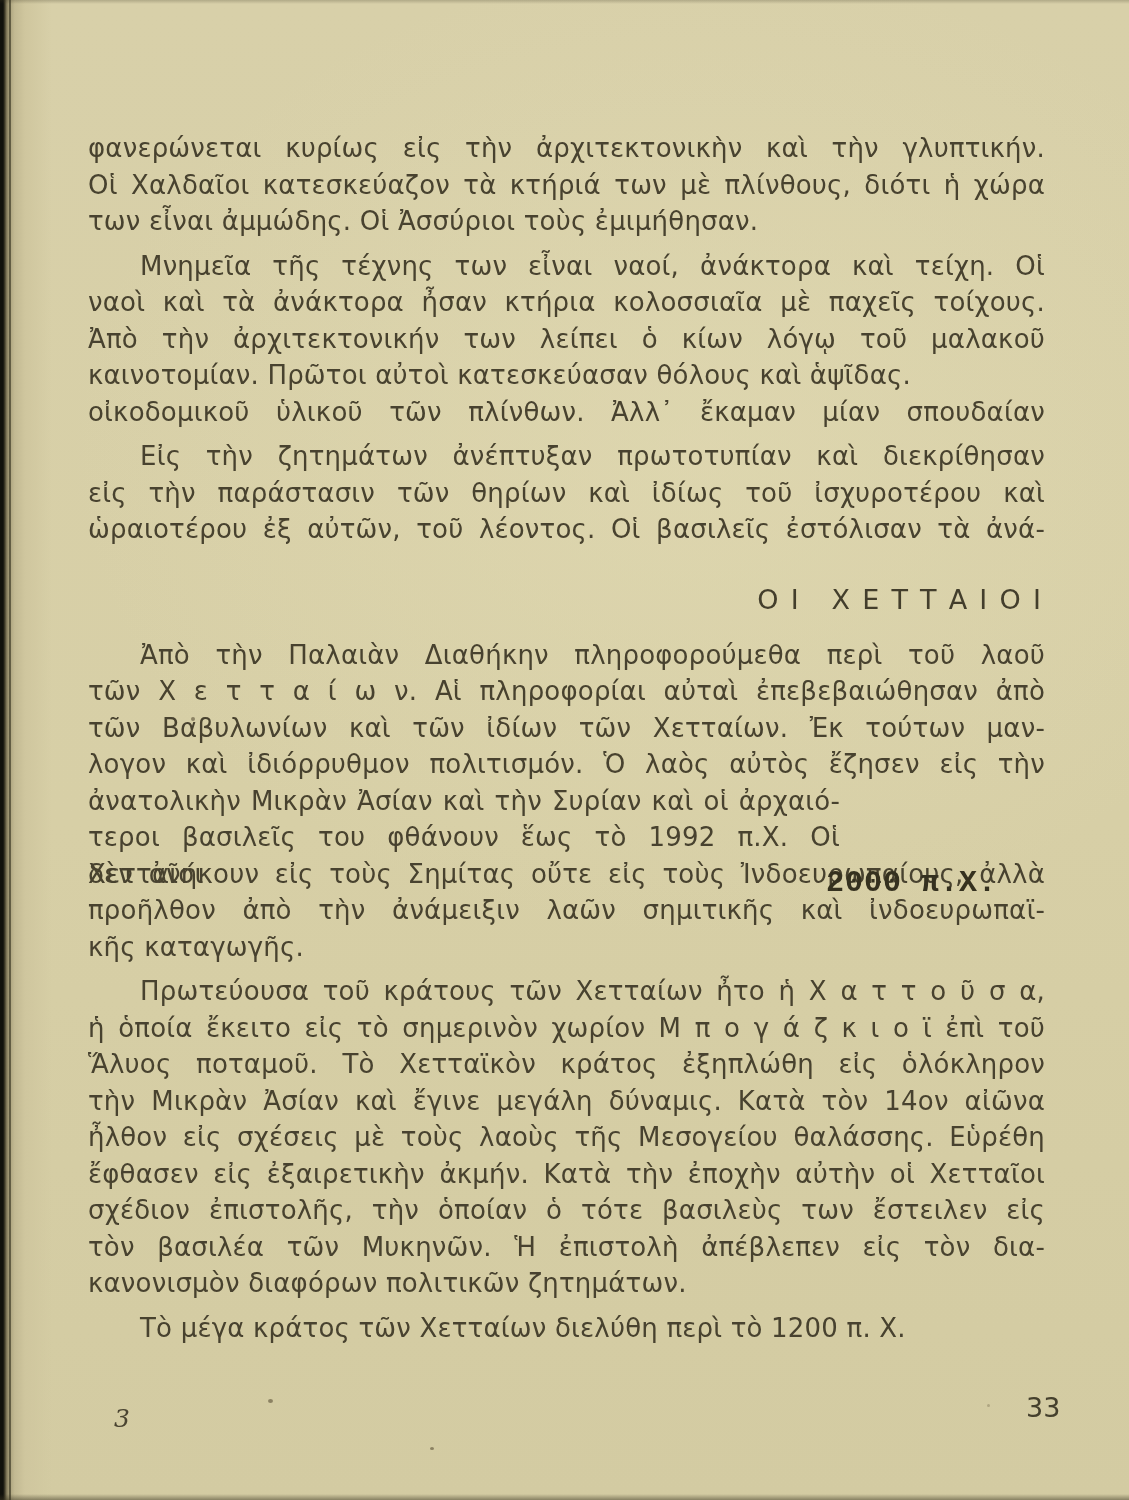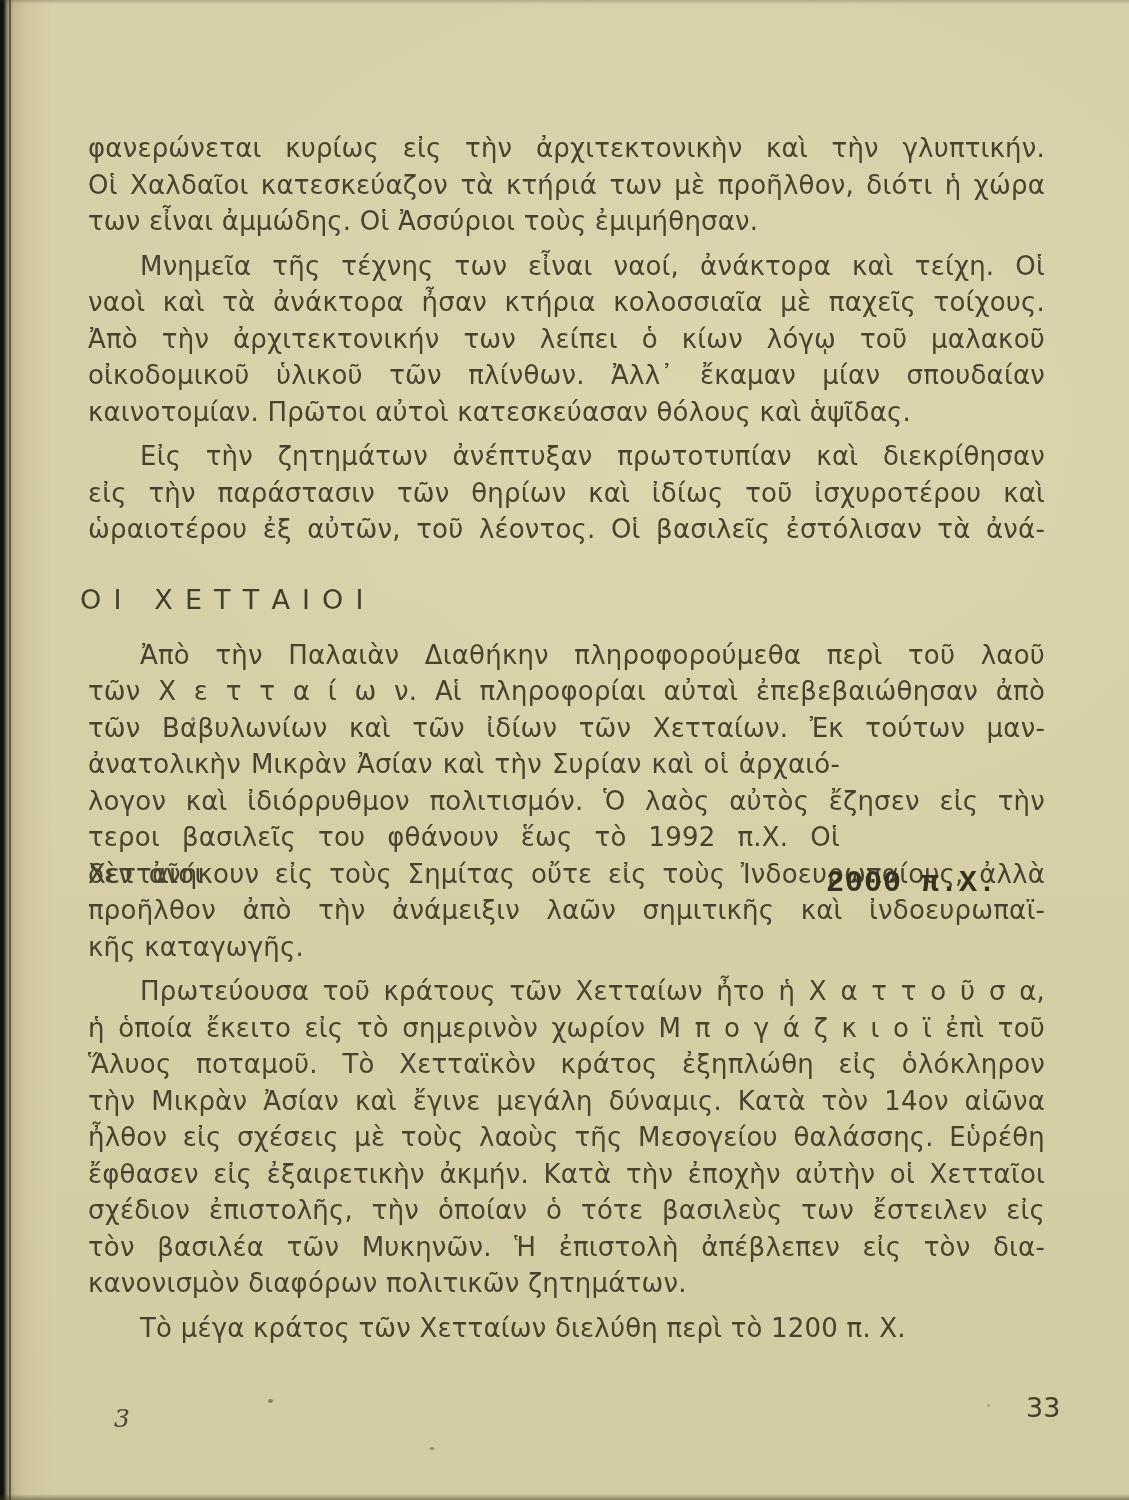--- a/index.html
+++ b/index.html
@@ -55,21 +55,21 @@
   }
   .line.last { text-align-last: left; }
   .line.first { text-indent: 52px; }
   .line.short { margin-right: 205px; }
 
   .heading {
     margin: 32px 0 17px 0;
     font-size: 27px;
     font-weight: normal;
     letter-spacing: 0.45em;
-    text-align: left;
+    text-align: right;
     line-height: 40px;
     color: #433e2c;
   }
 
   .margin-note {
     position: absolute;
     left: 826px; top: 866px;
     font-family: Liberation Mono, monospace;
     font-weight: bold;
     font-size: 30px;
@@ -105,44 +105,44 @@
 <div class="stage">
   <div class="binding"></div>
   <div class="binding-line"></div>
   <div class="top-shadow"></div>
   <div class="bottom-shadow"></div>
 
   <div class="text-block">
     <div id="paras-top">
         <div class="para">
           <div class="line">φανερώνεται κυρίως εἰς τὴν ἀρχιτεκτονικὴν καὶ τὴν γλυπτικήν.</div>
-          <div class="line">Οἱ Χαλδαῖοι κατεσκεύαζον τὰ κτήριά των μὲ προῆλθον, διότι ἡ χώρα</div>
+          <div class="line">Οἱ Χαλδαῖοι κατεσκεύαζον τὰ κτήριά των μὲ πλίνθους, διότι ἡ χώρα</div>
           <div class="line last">των εἶναι ἀμμώδης. Οἱ Ἀσσύριοι τοὺς ἐμιμήθησαν.</div>
         </div>
         <div class="para">
           <div class="line first">Μνημεῖα τῆς τέχνης των εἶναι ναοί, ἀνάκτορα καὶ τείχη. Οἱ</div>
           <div class="line">ναοὶ καὶ τὰ ἀνάκτορα ἦσαν κτήρια κολοσσιαῖα μὲ παχεῖς τοίχους.</div>
           <div class="line">Ἀπὸ τὴν ἀρχιτεκτονικήν των λείπει ὁ κίων λόγῳ τοῦ μαλακοῦ</div>
+          <div class="line last">καινοτομίαν. Πρῶτοι αὐτοὶ κατεσκεύασαν θόλους καὶ ἁψῖδας.</div>
           <div class="line">οἰκοδομικοῦ ὑλικοῦ τῶν πλίνθων. Ἀλλ᾽ ἔκαμαν μίαν σπουδαίαν</div>
-          <div class="line last">καινοτομίαν. Πρῶτοι αὐτοὶ κατεσκεύασαν θόλους καὶ ἁψῖδας.</div>
         </div>
         <div class="para">
           <div class="line first">Εἰς τὴν ζητημάτων ἀνέπτυξαν πρωτοτυπίαν καὶ διεκρίθησαν</div>
           <div class="line">εἰς τὴν παράστασιν τῶν θηρίων καὶ ἰδίως τοῦ ἰσχυροτέρου καὶ</div>
           <div class="line">ὡραιοτέρου ἐξ αὐτῶν, τοῦ λέοντος. Οἱ βασιλεῖς ἐστόλισαν τὰ ἀνά-</div>
         </div>
       </div>
     <h2 class="heading">ΟΙ ΧΕΤΤΑΙΟΙ</h2>
     <div id="paras-bottom">
         <div class="para">
           <div class="line first">Ἀπὸ τὴν Παλαιὰν Διαθήκην πληροφορούμεθα περὶ τοῦ λαοῦ</div>
           <div class="line">τῶν Χ ε τ τ α ί ω ν. Αἱ πληροφορίαι αὐταὶ ἐπεβεβαιώθησαν ἀπὸ</div>
           <div class="line">τῶν Βαβυλωνίων καὶ τῶν ἰδίων τῶν Χετταίων. Ἐκ τούτων μαν-</div>
+          <div class="line">λογον καὶ ἰδιόρρυθμον πολιτισμόν. Ὁ λαὸς αὐτὸς ἔζησεν εἰς τὴν</div>
           <div class="line short">ἀνατολικὴν Μικρὰν Ἀσίαν καὶ τὴν Συρίαν καὶ οἱ ἀρχαιό-</div>
-          <div class="line">λογον καὶ ἰδιόρρυθμον πολιτισμόν. Ὁ λαὸς αὐτὸς ἔζησεν εἰς τὴν</div>
           <div class="line short">τεροι βασιλεῖς του φθάνουν ἕως τὸ 1992 π.Χ. Οἱ Χετταῖοι</div>
           <div class="line">δὲν ἀνήκουν εἰς τοὺς Σημίτας οὔτε εἰς τοὺς Ἰνδοευρωπαίους, ἀλλὰ</div>
           <div class="line">προῆλθον ἀπὸ τὴν ἀνάμειξιν λαῶν σημιτικῆς καὶ ἰνδοευρωπαϊ-</div>
           <div class="line last">κῆς καταγωγῆς.</div>
         </div>
         <div class="para">
           <div class="line first">Πρωτεύουσα τοῦ κράτους τῶν Χετταίων ἦτο ἡ Χ α τ τ ο ῦ σ α,</div>
           <div class="line">ἡ ὁποία ἔκειτο εἰς τὸ σημερινὸν χωρίον Μ π ο γ ά ζ κ ι ο ϊ ἐπὶ τοῦ</div>
           <div class="line">Ἅλυος ποταμοῦ. Τὸ Χετταϊκὸν κράτος ἐξηπλώθη εἰς ὁλόκληρον</div>
           <div class="line">τὴν Μικρὰν Ἀσίαν καὶ ἔγινε μεγάλη δύναμις. Κατὰ τὸν 14ον αἰῶνα</div>

